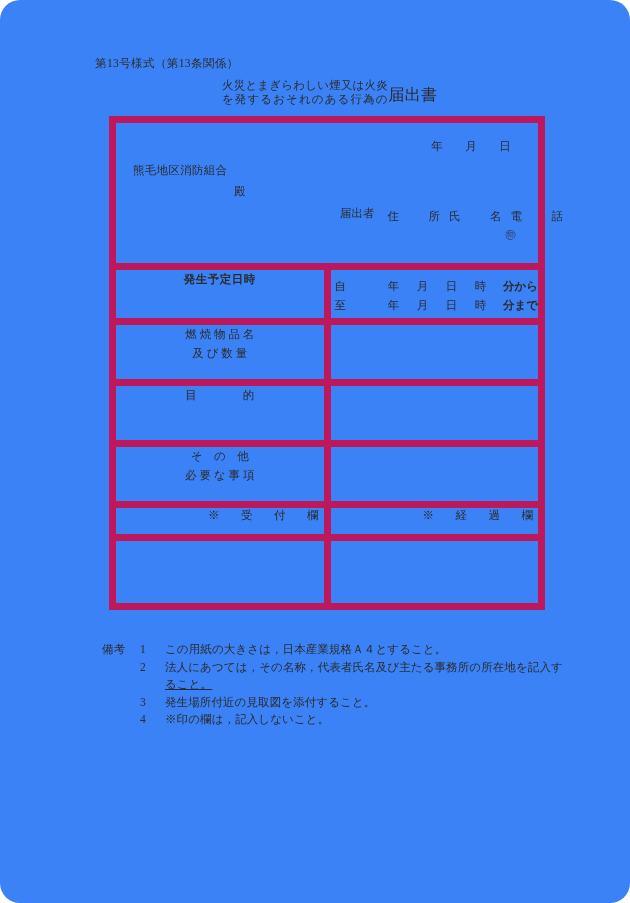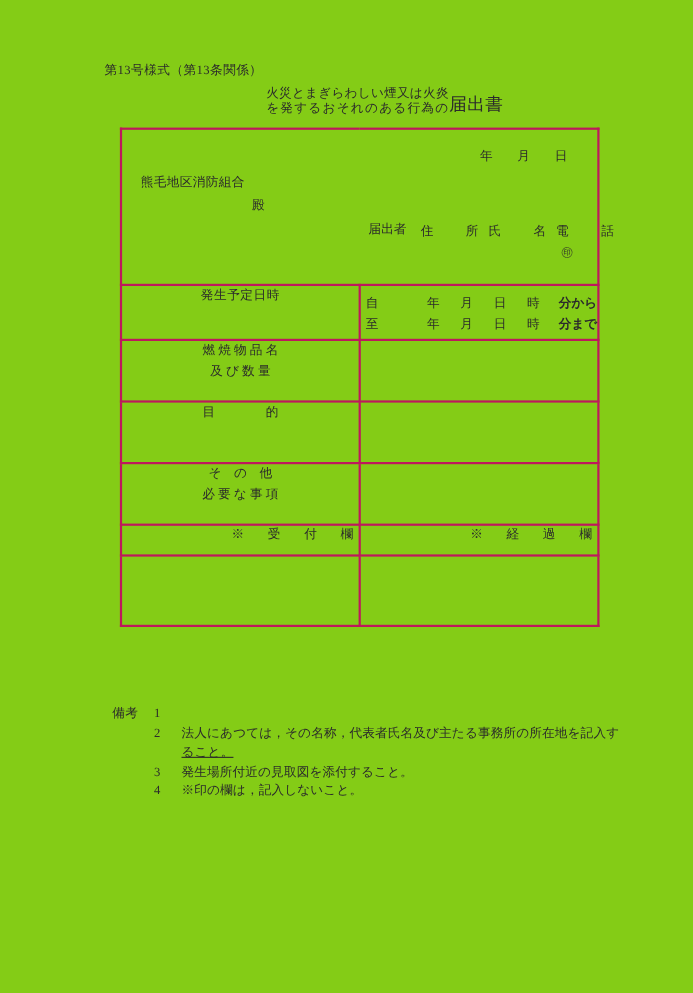--- a/index.html
+++ b/index.html
@@ -13,21 +13,22 @@
     height: 903px;
     position: relative;
     font-family: "Liberation Serif", "DejaVu Serif", serif;
     color: #2b2b2b;
     overflow: hidden;
   }
 
   .page {
     position: absolute;
     inset: 0;
-    background: #84cc16;
+    background: #3b82f6;
+    border-radius: 20px;
   }
 
   
   .form-no {
     position: absolute;
     left: 95px;
     top: 56px;
     font-size: 11.5px;
     letter-spacing: 0.4px;
     white-space: nowrap;
@@ -42,59 +43,58 @@
     white-space: nowrap;
   }
   .doc-title-lines {
     display: flex;
     flex-direction: column;
     line-height: 14px;
   }
   .doc-title-lines span {
     font-size: 11.5px;
     letter-spacing: 0.2px;
-    margin-left: 20px;
   }
   .doc-title-line2 {
     letter-spacing: 1.1px !important;
   }
   .doc-title-suffix {
     font-size: 16px;
     letter-spacing: 0.3px;
     padding-bottom: 0px;
   }
 
   
   .form-table {
     position: absolute;
     left: 109px;
     top: 116px;
     width: 436px;
     border-collapse: collapse;
     table-layout: fixed;
   }
   .form-table td {
-    border: 2px solid #be185d;
+    border: 7px solid #be185d;
     padding: 0;
     vertical-align: top;
     font-size: 11.5px;
   }
 
   .cell-label {
     width: 83px;
     text-align: center;
     vertical-align: middle;
     line-height: 19px;
     padding: 0 4px;
   }
   .cell-label .lbl-line {
     display: block;
     white-space: nowrap;
   }
-  .spread5 { letter-spacing: 0.5px; }
+  .spread5 { letter-spacing: 0.5px; font-weight: bold; }
 
   
   .addr-cell { height: 140px; position: relative; }
   .addr-date {
     position: absolute;
     right: 16px;
     top: 16px;
     white-space: nowrap;
   }
   .addr-date i { font-style: normal; display: inline-block; width: 34px; text-align: center; }
@@ -273,20 +273,21 @@
     </tr>
 
   </tbody>
     </table>
 
   <div class="notes">
 
     <div class="note-row">
       <span class="note-label">備考</span>
       <span class="note-num">1</span>
+      <span class="note-text">この用紙の大きさは，日本産業規格Ａ４とすること。</span>
     </div>
 
     <div class="note-row">
       <span class="note-label"></span>
       <span class="note-num">2</span>
       <span class="note-text">法人にあつては，その名称，代表者氏名及び主たる事務所の所在地を記入す</span>
     </div>
     <div class="note-cont">ること。</div>
 
     <div class="note-row">

